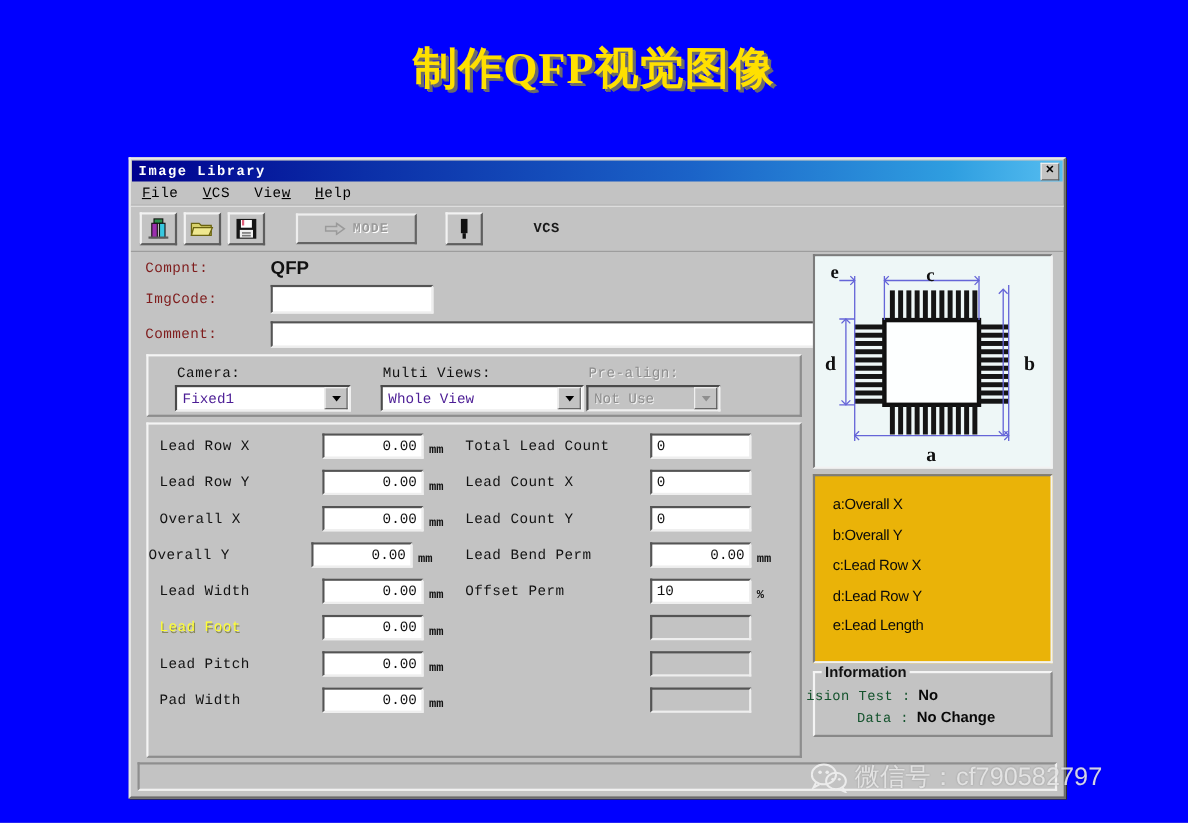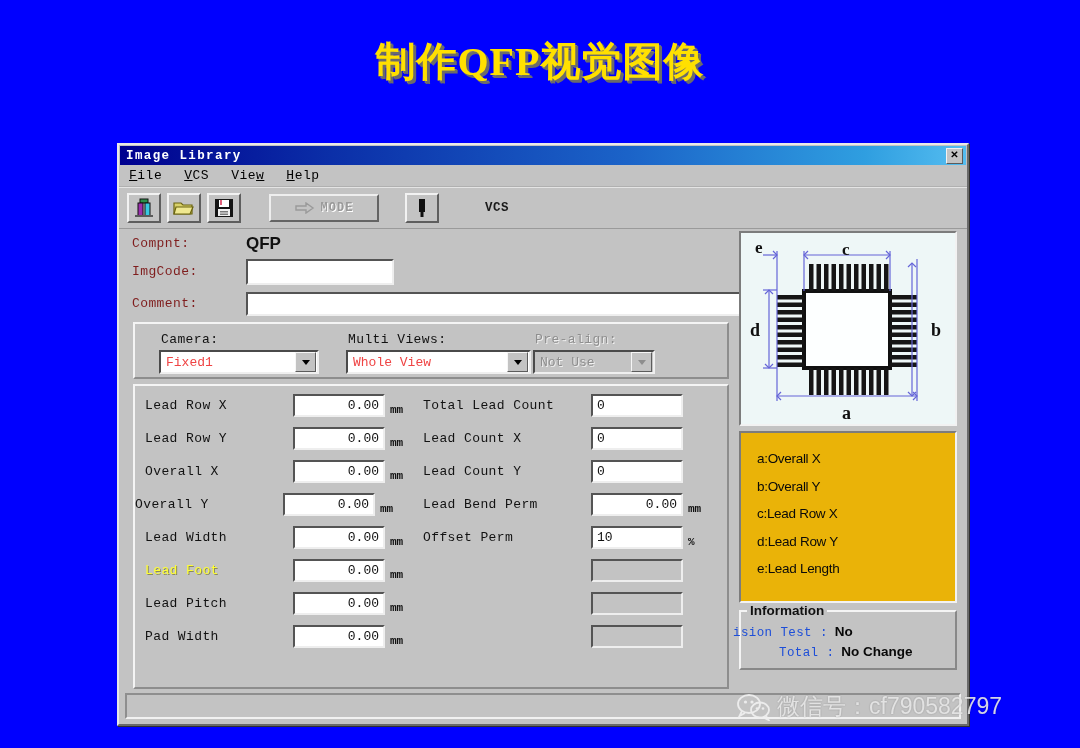--- a/index.html
+++ b/index.html
@@ -229,21 +229,21 @@
     border-right: 2px solid #efefef;
     border-bottom: 2px solid #efefef;
     box-sizing: border-box;
     display: flex; align-items: center;
     cursor: pointer;
   }
   .combo .combo-text {
     flex: 1;
     font-family: "Liberation Mono", monospace;
     font-size: 13px;
-    color: #ef4444;
+    color: #4c1d95;
     padding-left: 5px;
     white-space: nowrap;
     overflow: hidden;
   }
   .combo .combo-arrow {
     width: 19px; height: 18px;
     margin-right: 1px;
     background: #c3c3c3;
     border-top: 1px solid #f6f6f6;
     border-left: 1px solid #f6f6f6;
@@ -357,21 +357,21 @@
     white-space: nowrap;
   }
   .info-row {
     position: absolute;
     display: flex; align-items: baseline;
     white-space: nowrap;
   }
   .info-key {
     font-family: "Liberation Mono", monospace;
     font-size: 12.5px;
-    color: #1d4ed8;
+    color: #14532d;
     letter-spacing: .4px;
   }
   .info-val {
     font-family: "Liberation Sans", sans-serif;
     font-size: 13.5px;
     font-weight: bold;
     color: #080808;
     margin-left: 7px;
   }
   #info-row-vision { left: -8px; top: 12px; }
@@ -701,21 +701,21 @@
           <div class="legend-line">e:Lead Length</div>
         </div>
 
       <div id="information-group">
         <span id="information-title">Information</span>
         <div class="info-row" id="info-row-vision">
           <span class="info-key">ision Test :</span>
           <span class="info-val">No</span>
         </div>
         <div class="info-row" id="info-row-data">
-          <span class="info-key">Total :</span>
+          <span class="info-key">Data :</span>
           <span class="info-val">No Change</span>
         </div>
       </div>
     </div>
   </div>
 
   <div id="status-bar"></div>
 </div>
 
 <div id="watermark">

